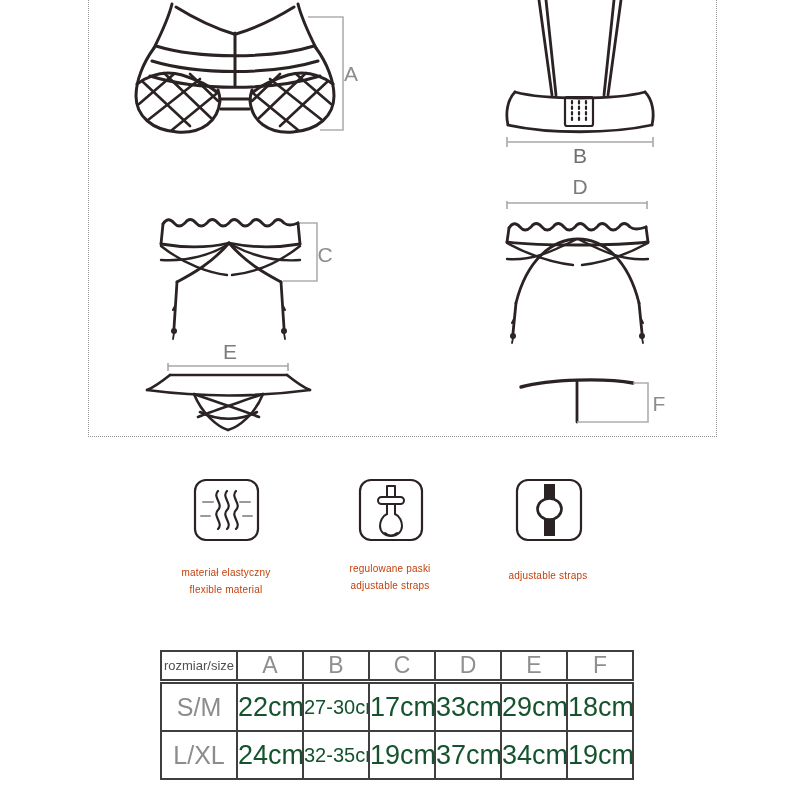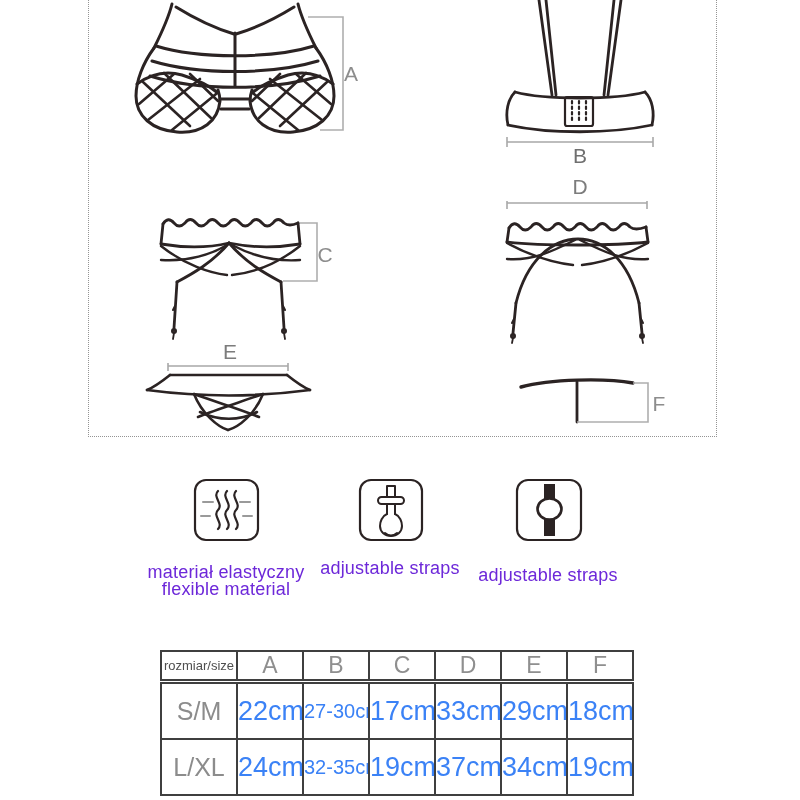--- a/index.html
+++ b/index.html
@@ -9,34 +9,34 @@
 
   
   .diagram-box { position:absolute; left:88px; top:0; width:629px; height:437px;
     border-left:1px dotted #949494; border-right:1px dotted #949494;
     border-bottom:1px dotted #949494; }
 
   svg text { font-family:"Liberation Sans", sans-serif; }
   .mlabel { fill:#8d8d8d; font-size:21px; }
 
   
-  .feat-caption { position:absolute; text-align:center; font-size:18px;
-    line-height:17px; color:#6d28d9; letter-spacing:.2px; }
+  .feat-caption { position:absolute; text-align:center; font-size:10px;
+    line-height:17px; color:#c2410c; letter-spacing:.2px; }
 
   
   .size-table { position:absolute; border-collapse:collapse; table-layout:fixed;
     width:474px; background:#fff; }
   .size-table td { border:2px solid #3f3f3f; text-align:center; vertical-align:middle;
     overflow:hidden; white-space:nowrap; }
   .header-table tr { height:28px; }
-  .body-table tr { height:56px; }
+  .body-table tr { height:48px; }
   .hd-size { font-size:13px; color:#4f4f4f; }
   .hd { font-size:23px; color:#8f8f8f; }
   .sz { font-size:25px; color:#8c8c8c; }
-  .val { font-size:27px; color:#3b82f6; }
+  .val { font-size:27px; color:#14532d; }
   .val-b { font-size:20px; }
 </style>
 </head>
 <body>
 
 <div class="diagram-box"></div>
 
 <svg class="abs" style="left:110px;top:2px" width="250" height="140" viewBox="0 0 250 140">
   <g stroke="#2b2323" stroke-width="3" fill="none" stroke-linecap="round" stroke-linejoin="round">
     <path d="M62,2 C58,18 50,34 44,46"></path>
@@ -204,20 +204,21 @@
   <rect x="2" y="2" width="64" height="60" rx="11" fill="none" stroke="#2b2323" stroke-width="2.2"></rect>
   <rect x="29" y="6" width="11" height="52" fill="#2b2323"></rect>
   <ellipse cx="34.5" cy="31" rx="12" ry="10.5" fill="#ffffff" stroke="#2b2323" stroke-width="2.6"></ellipse>
 </svg>
 
 <div class="feat-caption" style="left:136px;top:564px;width:180px">
   <div>materiał elastyczny</div>
   <div>flexible material</div>
 </div>
 <div class="feat-caption" style="left:300px;top:560px;width:180px">
+  <div>regulowane paski</div>
   <div>adjustable straps</div>
 </div>
 <div class="feat-caption" style="left:448px;top:567px;width:200px">
   <div>adjustable straps</div>
 </div>
 
 <table class="size-table header-table" style="left:160px;top:650px">
   <colgroup>
       <col style="width:76px">
       <col>

